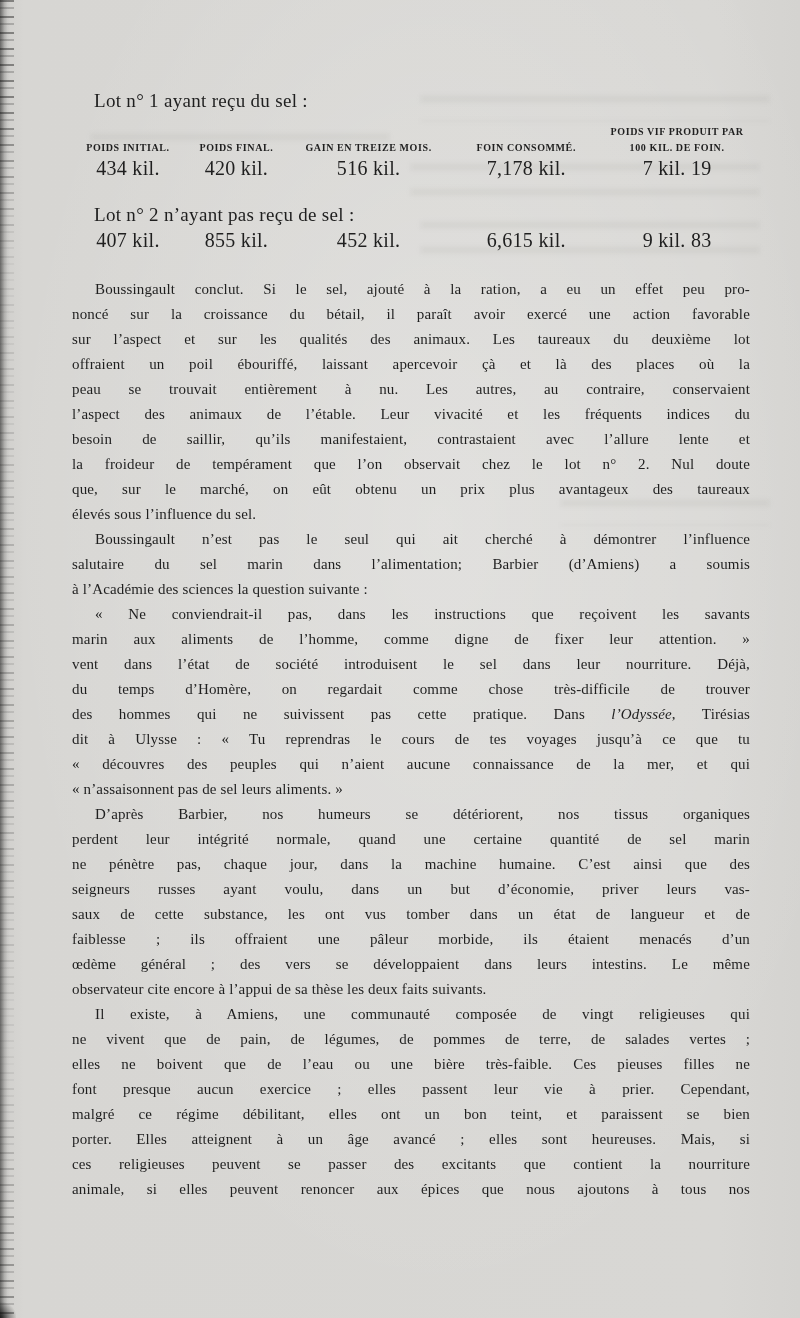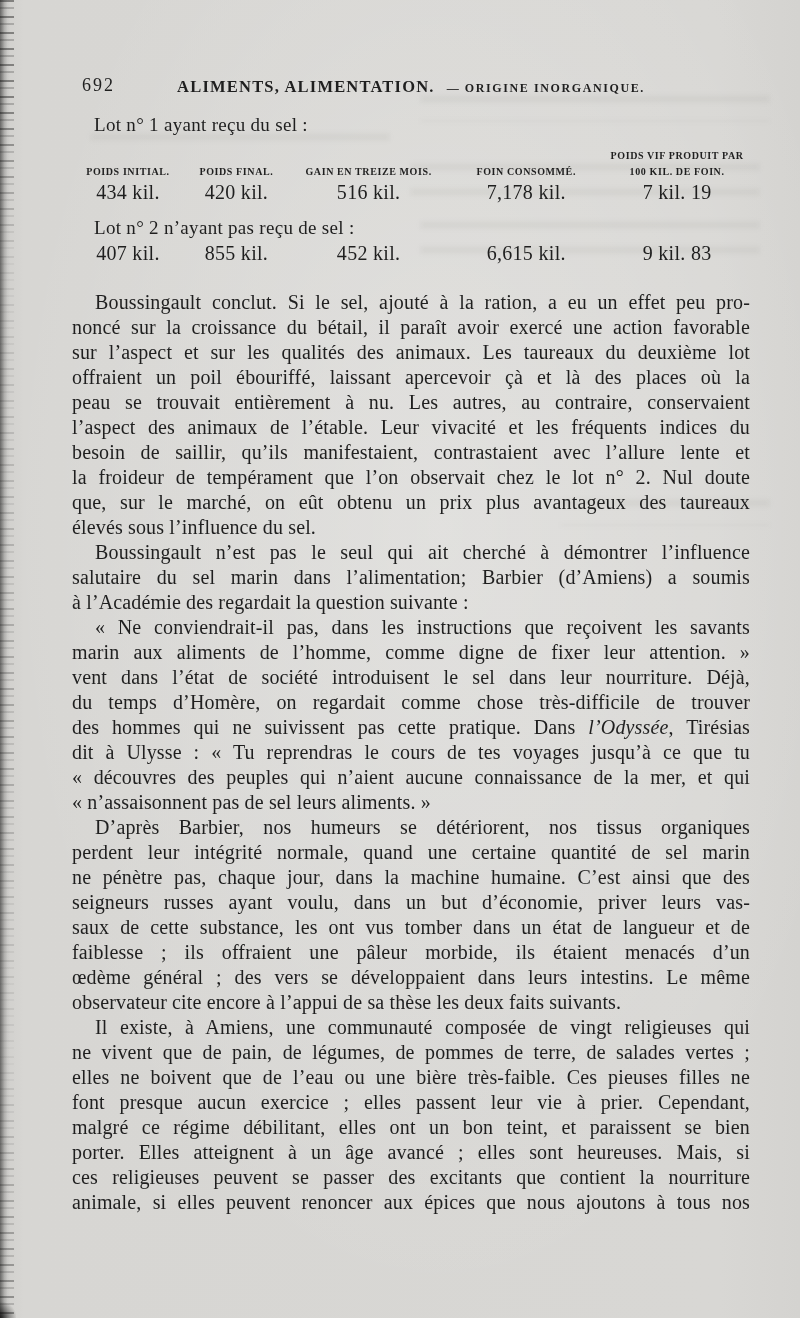--- a/index.html
+++ b/index.html
@@ -45,59 +45,52 @@
 
   
   .running-head{position:relative;height:24px;}
   .pagenum{position:absolute;left:10px;top:1px;font-size:18px;letter-spacing:2px;}
   .rh-titles{text-align:center;padding-top:3px;}
   .rh-title{font-size:16.5px;font-weight:700;letter-spacing:1.2px;}
   .rh-subtitle{font-size:12px;font-weight:700;letter-spacing:1.6px;margin-left:8px;}
 
   
   .lot-label{margin:16px 0 0 22px;font-size:19px;letter-spacing:.3px;}
-  .lot-label.second{margin-top:13px;}
+  .lot-label.second{margin-top:24px;}
 
   
   .datatable{display:grid;grid-template-columns:16.5% 15.5% 23.5% 23% 21.5%;width:100%;}
   .datatable.head{margin-top:12px;}
   .datatable.vals{margin-top:2px;}
   .datatable.vals2{margin-top:3px;}
   .th{font-size:10px;font-weight:700;letter-spacing:.6px;text-align:center;white-space:pre-line;line-height:1.55;align-self:end;}
   .td{font-size:20px;text-align:center;letter-spacing:.3px;}
 
   
-  .bodytext{margin-top:25px;font-size:20px;line-height:25px;letter-spacing:.15px;}
+  .bodytext{margin-top:25px;font-size:15px;line-height:25px;letter-spacing:.15px;}
   .bl{text-align:justify;text-align-last:justify;height:25px;overflow:hidden;}
   .bl.first{text-indent:23px;}
   .bl.plast{text-align-last:left;}
   .it{font-style:italic;margin-top:21px;}
 </style>
 </head>
 <body>
 
 <div class="page">
   <div class="edge-left"></div>
   <div class="edge-streaks"></div>
   <div class="corner-smudge"></div>
   <div class="ghost g1"></div>
   <div class="ghost g2"></div>
   <div class="ghost g3"></div>
   <div class="ghost g4"></div>
   <div class="ghost g5"></div>
 
   <div class="col">
 
-    <header class="running-head">
-      <span class="pagenum">692</span>
-      <div class="rh-titles">
-        <span class="rh-title">ALIMENTS, ALIMENTATION.</span>
-        <span class="rh-subtitle">— ORIGINE INORGANIQUE.</span>
-      </div>
-    </header>
 
     <div class="lot-label">Lot n° 1 ayant reçu du sel :</div>
 
     <div class="datatable head">
       <div class="th">POIDS INITIAL.</div>
       <div class="th">POIDS FINAL.</div>
       <div class="th">GAIN EN TREIZE MOIS.</div>
       <div class="th">FOIN CONSOMMÉ.</div>
       <div class="th">POIDS VIF PRODUIT PAR
 100 KIL. DE FOIN.</div>
@@ -132,21 +125,21 @@
         <div class="bl">l’aspect des animaux de l’étable. Leur vivacité et les fréquents indices du</div>
         <div class="bl">besoin de saillir, qu’ils manifestaient, contrastaient avec l’allure lente et</div>
         <div class="bl">la froideur de tempérament que l’on observait chez le lot n° 2. Nul doute</div>
         <div class="bl">que, sur le marché, on eût obtenu un prix plus avantageux des taureaux</div>
         <div class="bl plast">élevés sous l’influence du sel.</div>
       </section>
 
       <section>
         <div class="bl first">Boussingault n’est pas le seul qui ait cherché à démontrer l’influence</div>
         <div class="bl">salutaire du sel marin dans l’alimentation; Barbier (d’Amiens) a soumis</div>
-        <div class="bl plast">à l’Académie des regardait la question suivante :</div>
+        <div class="bl plast">à l’Académie des sciences la question suivante :</div>
       </section>
 
       <section>
         <div class="bl first">« Ne conviendrait-il pas, dans les instructions que reçoivent les savants</div>
         <div class="bl">marin aux aliments de l’homme, comme digne de fixer leur attention. »</div>
       </section>
 
       <section>
         <div class="bl">vent dans l’état de société introduisent le sel dans leur nourriture. Déjà,</div>
         <div class="bl">du temps d’Homère, on regardait comme chose très-difficile de trouver</div>

